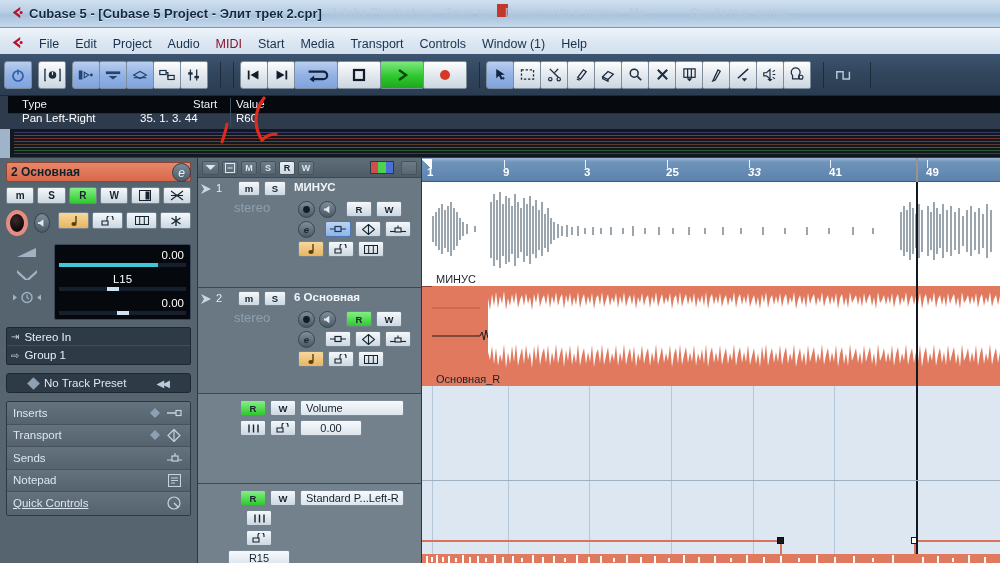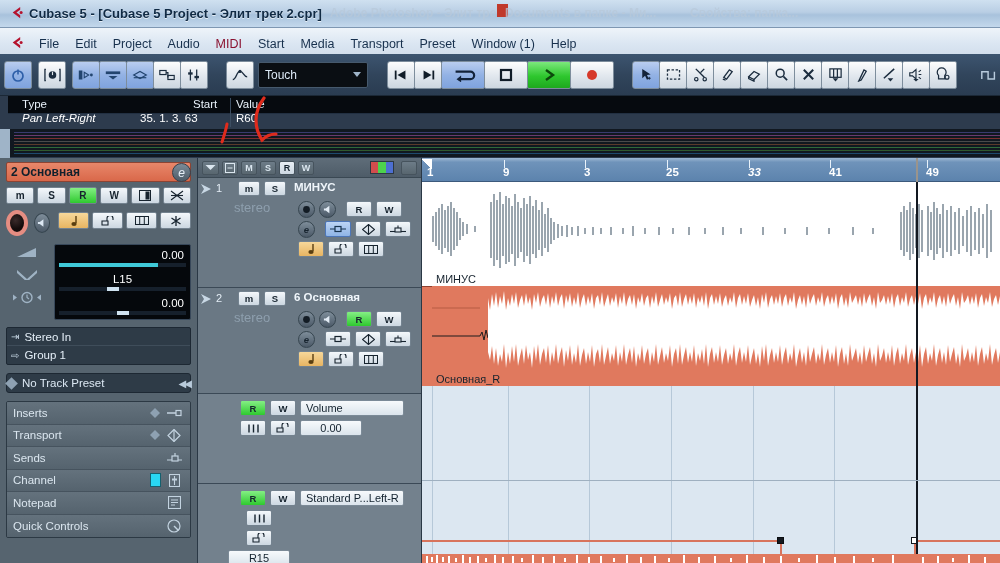--- a/index.html
+++ b/index.html
@@ -155,29 +155,29 @@
   .fbar i { position:absolute; top:0; height:4px; background:#3fc9d8; display:block; }
   .fbar.tick i { background:#cfe2f0; width:12px; }
   .io-block { margin-top: 7px; background: #2e3b47; border:1px solid #1d2833; border-radius:2px; }
   .io-row { height: 18px; display:flex; align-items:center; padding: 0 4px;
             color: #e4eef7; font-size: 11.5px; border-bottom:1px solid #3f4d5a;}
   .io-row:last-child{border-bottom:none;}
   .io-row .gl { color:#c8d8e6; margin-right:5px; font-size:10px; }
   .preset {
     margin-top: 8px; height: 20px; background: #2e3b47;
     border:1px solid #1d2833; border-radius:3px;
-    display:flex; align-items:center; padding:0 0; color:#dce8f3; font-size:11.5px;
+    display:flex; align-items:center; padding:0 22px; color:#dce8f3; font-size:11.5px;
   }
   .preset .dia { width:9px;height:9px;background:#8ea1b2;transform:rotate(45deg);margin-right:6px;}
   .preset .rr { margin-left:auto; color:#b9cbdb; font-size:10px; letter-spacing:-2px;}
   .tabs { margin-top: 8px; border:1px solid #2c3944; border-radius:2px; overflow:hidden;}
   .tabrow { height: 22.5px; display:flex; align-items:center; padding:0 6px;
             background: linear-gradient(to bottom,#64727d,#55636e);
             border-bottom:1px solid #46535e; color:#dbe6ef; font-size:11.5px;}
-  .tabrow:last-child{border-bottom:none;}
+  .tabrow:last-child{border-bottom:none;text-decoration:underline;}
   .tabrow .lbl{flex:1;}
   .tabrow .mid{width:18px;display:flex;justify-content:center;}
   .tabrow .rgt{width:20px;display:flex;justify-content:center;}
   .cyanchip{width:11px;height:14px;background:#29d7f2;border:1px solid #15606e;}
 
   
   .tracklist { position:absolute; left:198px; top:0; width:224px; height:405px;
                background:#6a7884; border-right:1px solid #2a3845; }
   .tl-toolbar { height: 20px; background: linear-gradient(to bottom,#5f6d79,#4e5c68);
                 border-bottom:1px solid #3a4853; display:flex; align-items:center; gap:3px; padding:0 4px;}
@@ -259,21 +259,21 @@
         </svg>
     </span>
     <span class="mi">File</span>
     <span class="mi">Edit</span>
     <span class="mi">Project</span>
     <span class="mi">Audio</span>
     <span class="mi red">MIDI</span>
     <span class="mi">Start</span>
     <span class="mi">Media</span>
     <span class="mi">Transport</span>
-    <span class="mi">Preset</span>
+    <span class="mi">Controls</span>
     <span class="mi">Window (1)</span>
     <span class="mi">Help</span>
   </div>
 
   <div class="toolbar">
 
     <div class="tb-grp">
       <div class="btn on">
         <svg width="14" height="14" viewBox="0 0 14 14">
             <circle cx="7" cy="8" r="5" fill="none" stroke="#2e5fa8" stroke-width="1.7"></circle>
@@ -324,32 +324,20 @@
         <svg width="18" height="14" viewBox="0 0 20 14">
             <path d="M6 1 L6 13 M13 1 L13 13" stroke="#1b2c3e" stroke-width="1.4"></path>
             <rect x="3.5" y="4" width="5" height="2.6" fill="#1b2c3e"></rect>
             <rect x="10.5" y="8" width="5" height="2.6" fill="#1b2c3e"></rect>
           </svg>
       </div>
     </div>
 
     <div class="tb-sep"></div>
 
-    <div class="tb-grp">
-      <div class="btn">
-        <svg width="18" height="14" viewBox="0 0 20 14">
-            <path d="M2 12 C6 12 6 3 10 3 C14 3 14 9 18 9" fill="none" stroke="#1b2c3e" stroke-width="1.5"></path>
-            <circle cx="10" cy="3" r="1.8" fill="#1b2c3e"></circle>
-          </svg>
-      </div>
-      <div class="combo" style="margin-left:5px;">
-        <span>Touch</span>
-        <span class="arr"></span>
-      </div>
-    </div>
 
     <div class="tb-sep"></div>
 
     <div class="tb-grp">
       <div class="btn">
         <svg width="16" height="14" viewBox="0 0 18 14">
             <rect x="2" y="2" width="2" height="10" fill="#101c28"></rect>
             <path d="M14 2 L5 7 L14 12 Z" fill="#101c28"></path>
           </svg>
       </div>
@@ -470,24 +458,24 @@
       </div>
 
     </div>
 
     <div class="tb-sep"></div>
 
   </div>
 
   <div class="infoline">
     <span class="cell hdr" style="left:14px;top:2px;">Type</span>
-    <span class="cell val" style="left:14px;top:16px;font-style:italic;">Pan Left-Right</span>
+    <span class="cell val" style="left:14px;top:16px;">Pan Left-Right</span>
 
     <span class="cell hdr" style="left:185px;top:2px;">Start</span>
-    <span class="cell val" style="left:132px;top:16px;">35. 1. 3. 63</span>
+    <span class="cell val" style="left:132px;top:16px;">35. 1. 3. 44</span>
 
     <span class="il-col-sep" style="left:222px;"></span>
     <span class="cell hdr" style="left:228px;top:2px;">Value</span>
     <span class="cell val" style="left:228px;top:16px;">R60</span>
   </div>
 
   <div class="striplines">
     <div class="ln" style="top:3px;background:#3a3a6e;"></div>
     <div class="ln" style="top:6px;background:#6a3a6e;"></div>
     <div class="ln" style="top:9px;background:#7a2f2f;"></div>
@@ -652,33 +640,20 @@
         </div>
         <div class="tabrow">
           <span class="lbl">Sends</span>
           <span class="mid"></span>
           <span class="rgt">
               <svg width="15" height="10" viewBox="0 0 15 10">
                 <path d="M0 7 L5 7" stroke="#c3d3e0" stroke-width="1.2"></path>
                 <rect x="5" y="3" width="6" height="5" fill="none" stroke="#c3d3e0" stroke-width="1.2"></rect>
                 <path d="M8 3 L8 0" stroke="#c3d3e0" stroke-width="1.2"></path>
                 <path d="M11 7 L15 7" stroke="#c3d3e0" stroke-width="1.2"></path>
-              </svg>
-            </span>
-        </div>
-        <div class="tabrow">
-          <span class="lbl">Channel</span>
-          <span class="mid">
-              <span class="cyanchip"></span>
-            </span>
-          <span class="rgt">
-              <svg width="11" height="13" viewBox="0 0 11 13">
-                <rect x="0.5" y="0.5" width="10" height="12" fill="none" stroke="#c3d3e0" stroke-width="1.1"></rect>
-                <path d="M5.5 2 L5.5 11" stroke="#c3d3e0" stroke-width="1.1"></path>
-                <rect x="3" y="4.5" width="5" height="2" fill="#c3d3e0"></rect>
               </svg>
             </span>
         </div>
         <div class="tabrow">
           <span class="lbl">Notepad</span>
           <span class="mid"></span>
           <span class="rgt">
               <svg width="13" height="13" viewBox="0 0 13 13">
                 <rect x="0.5" y="0.5" width="12" height="12" fill="none" stroke="#c3d3e0" stroke-width="1.1"></rect>
                 <path d="M3 4 L10 4 M3 6.5 L10 6.5 M3 9 L7 9" stroke="#c3d3e0" stroke-width="1.1"></path>

